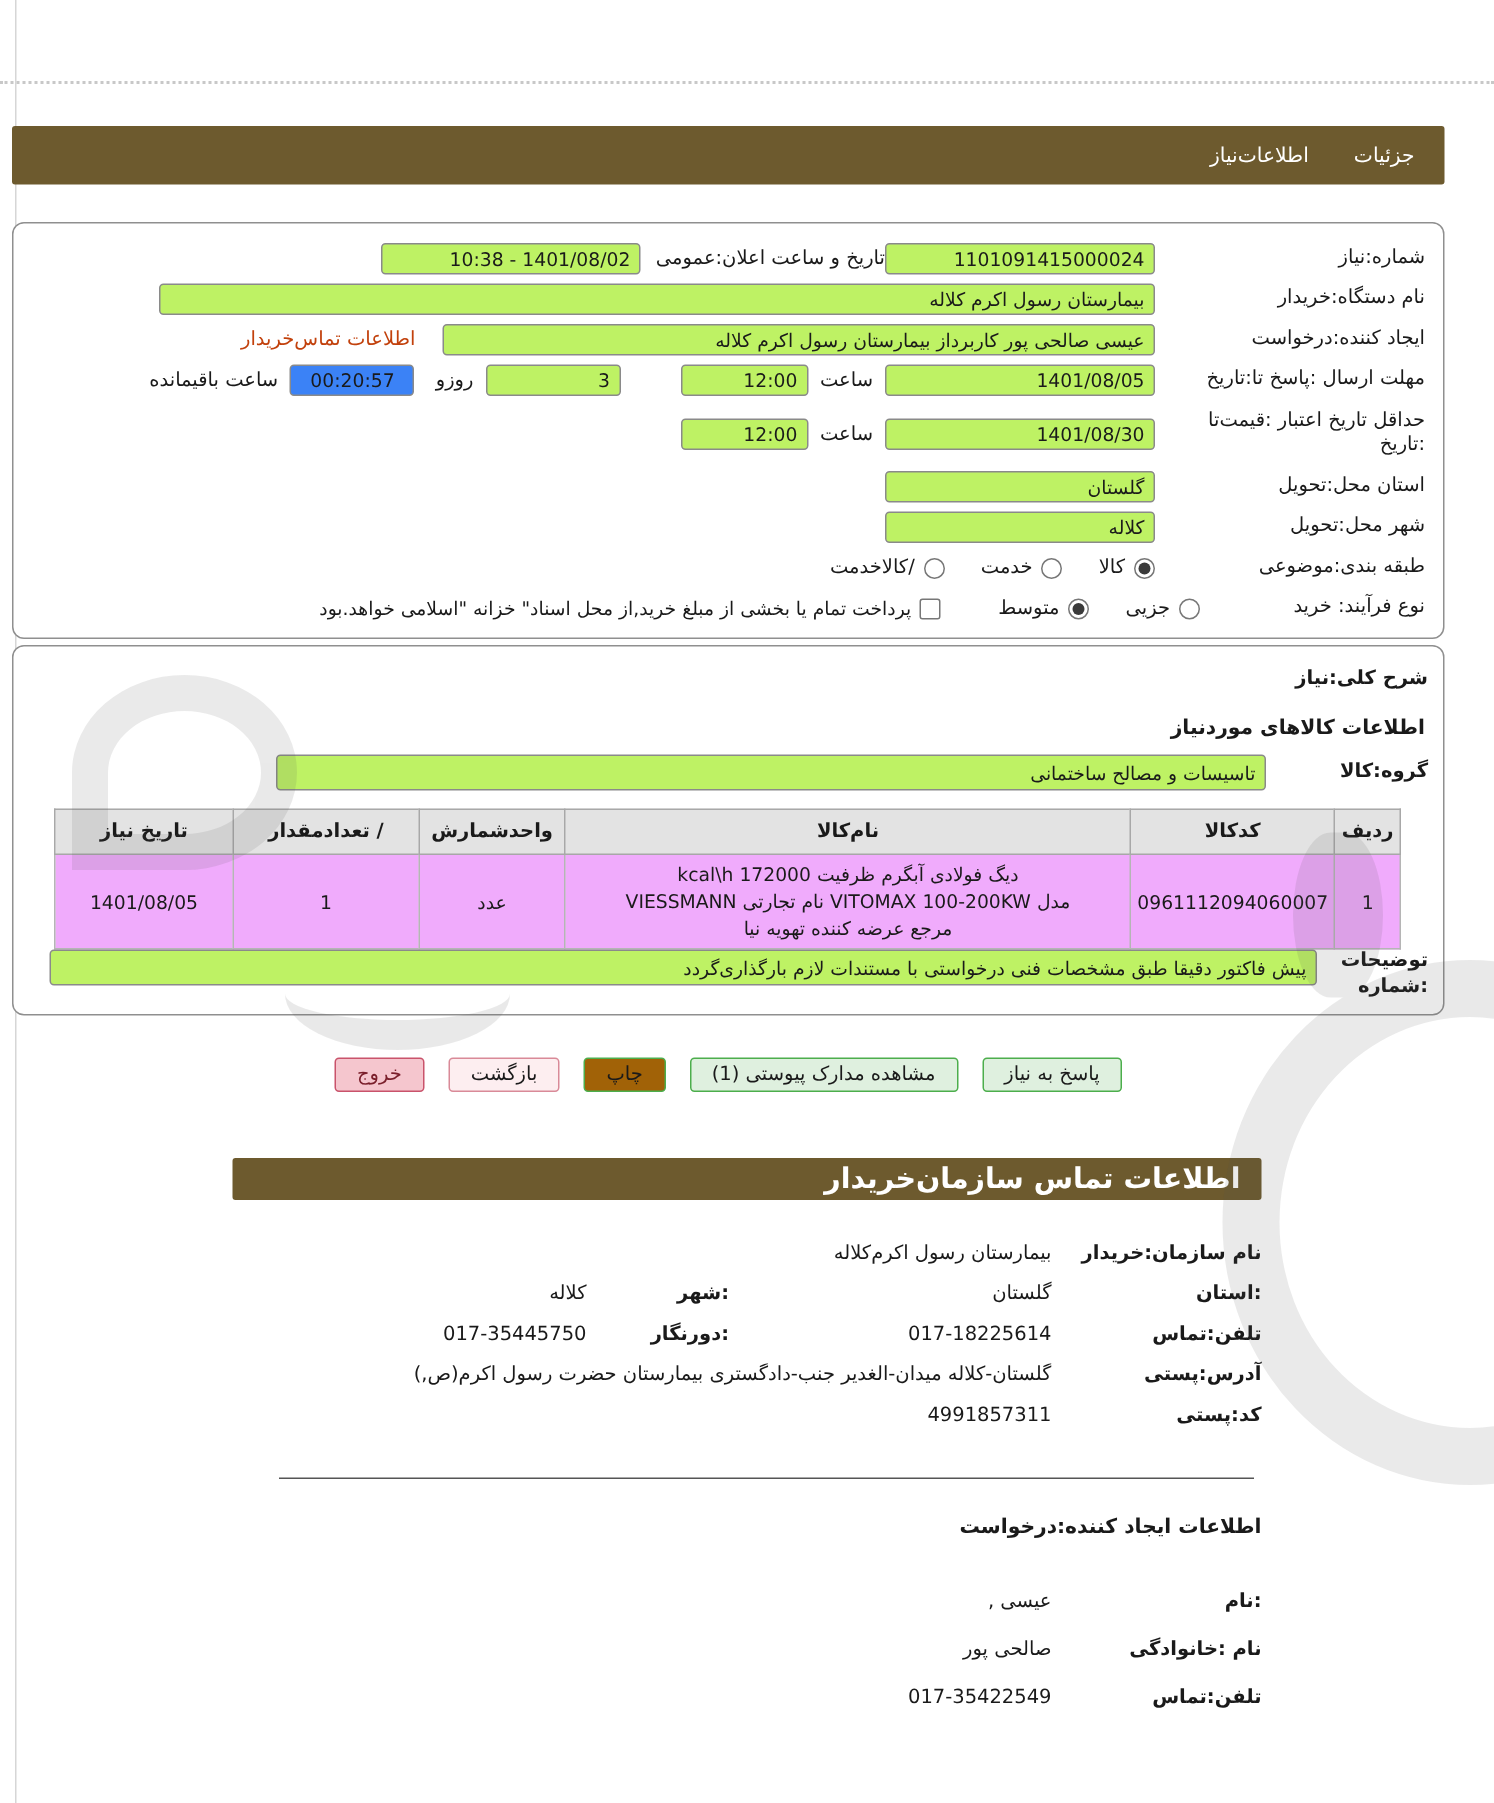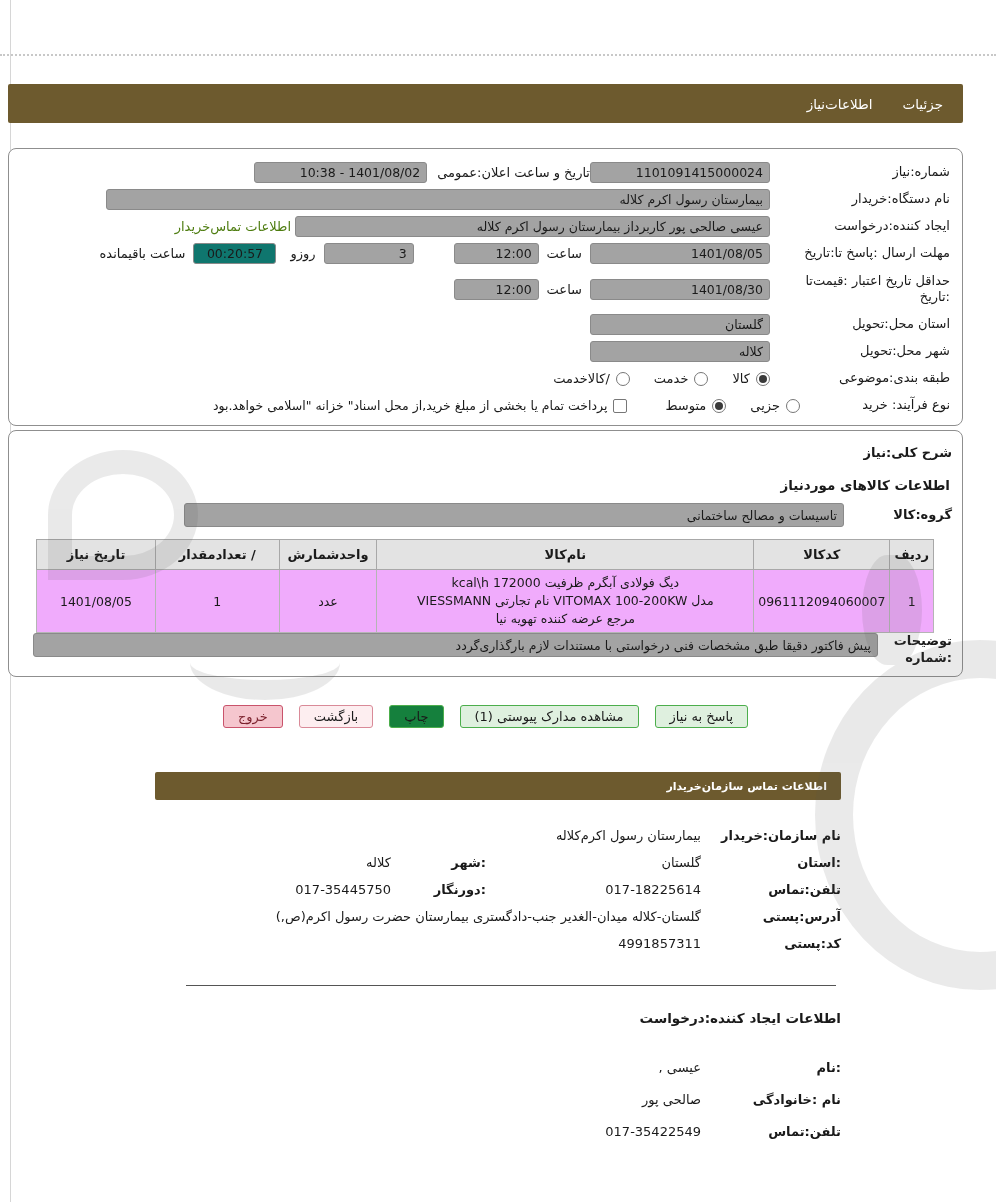--- a/index.html
+++ b/index.html
@@ -13,27 +13,27 @@
   .tabbar span{cursor:default}
   
   .panel{position:absolute;right:33px;width:955px;border:1px solid #8f8f8f;border-radius:8px;background:#fff;z-index:2}
   #panel1{top:148px;height:278px;padding:10px 12px 6px}
   #panel2{top:430px;height:247px;padding:8px 10px}
   
   .frow{display:flex;align-items:center;height:27px}
   .frow.tall{height:44px}
   .flabel{flex:0 0 180px;font-size:13px;line-height:1.25;padding-left:6px}
   .flabel.w150{flex:0 0 150px}
-  .ibox{height:21px;border:1px solid #8a8a8a;border-radius:3px;background:#a3a3a3;padding:1px 6px;font-size:12.5px;display:flex;align-items:center;justify-content:flex-start;white-space:nowrap;overflow:hidden}
+  .ibox{height:21px;border:1px solid #8a8a8a;border-radius:3px;background:#bef264;padding:1px 6px;font-size:12.5px;display:flex;align-items:center;justify-content:flex-start;white-space:nowrap;overflow:hidden}
   .ibox.ltr{direction:ltr;justify-content:flex-end}
   .w180{width:180px}.w173{width:173px}.w85{width:85px}.w90{width:90px}.w664{width:664px}.w475{width:475px}
   .gap-announce{margin-left:10px;white-space:nowrap}
   .inline-lbl{margin:0 8px;white-space:nowrap}
-  .timer{width:83px;height:21px;border:1px solid #8a8a8a;border-radius:3px;background:#0f766e;display:flex;align-items:center;justify-content:center;font-size:12.5px;direction:ltr;margin-right:6px}
-  .link{color:#4d7c0f;margin-right:4px;cursor:pointer;white-space:nowrap}
+  .timer{width:83px;height:21px;border:1px solid #8a8a8a;border-radius:3px;background:#3b82f6;display:flex;align-items:center;justify-content:center;font-size:12.5px;direction:ltr;margin-right:6px}
+  .link{color:#c2410c;margin-right:18px;cursor:pointer;white-space:nowrap}
   .radio{width:14px;height:14px;border:1px solid #777;border-radius:50%;background:#fff;position:relative;flex:0 0 14px;margin-left:6px;cursor:pointer}
   .radio[data-checked="true"]::after{content:"";position:absolute;inset:2px;border-radius:50%;background:#3a3a3a}
   .rlabel{margin-left:24px;white-space:nowrap}
   .checkbox{width:14px;height:14px;border:1px solid #777;border-radius:2px;background:#fff;flex:0 0 14px;margin:0 14px 0 6px;cursor:pointer}
   .treasury{font-size:12.5px;white-space:nowrap}
   
   .blabel{font-weight:bold;font-size:13px;line-height:1.25;padding-left:6px;white-space:nowrap}
   .desc-row{display:flex;align-items:center;height:28px}
   .desc-row .blabel{flex:0 0 118px}
   .h24{height:24px}
@@ -46,25 +46,25 @@
   .itable td{background:#f0abfc;border:1px solid #b5b5b5;font-size:12.5px;text-align:center;vertical-align:middle;padding:4px 4px;height:62px}
   .c-row{width:38px}.c-code{width:125px}.c-name{width:385px}.c-unit{width:98px}.c-qty{width:125px}.c-date{width:120px}
   .name-lines div{line-height:1.45}
   .ltrcell{direction:ltr}
   .notes-row{display:flex;}
   .notes-row .blabel{flex:0 0 74px;white-space:normal}
   
   .btnbar{position:absolute;top:705px;right:33px;width:955px;display:flex;justify-content:center;gap:16px;z-index:2}
   .btn{height:23px;border-radius:3px;font-size:13px;padding:0 14px;display:flex;align-items:center;justify-content:center;cursor:pointer;white-space:nowrap}
   .btn-green{background:#dff0df;border:1px solid #4cae4c;color:#1a1a1a}
-  .btn-print{background:#15803d;border:1px solid #4cae4c;color:#1a1a1a}
+  .btn-print{background:#a16207;border:1px solid #4cae4c;color:#1a1a1a}
   .btn-back{background:#fdeef0;border:1px solid #d98a98;color:#1a1a1a}
   .btn-exit{background:#f5c6ce;border:1px solid #c9536b;color:#7a1f2b}
   
-  .cbar{position:absolute;right:155px;width:686px;top:772px;height:28px;background:#6d5a2e;color:#fff;font-weight:bold;font-size:11px;display:flex;align-items:center;padding:0 14px;border-radius:2px;z-index:2}
+  .cbar{position:absolute;right:155px;width:686px;top:772px;height:28px;background:#6d5a2e;color:#fff;font-weight:bold;font-size:19px;display:flex;align-items:center;padding:0 14px;border-radius:2px;z-index:2}
   .contact{position:absolute;right:155px;width:686px;top:822px;z-index:2}
   .crow{display:flex;align-items:center;height:27px;font-size:13px}
   .clabel{flex:0 0 140px;font-weight:bold}
   .cval{flex:0 0 215px}
   .clabel2{flex:0 0 95px;font-weight:bold}
   .cval2{flex:0 0 160px}
   .cval.num,.cval2.num{direction:ltr;text-align:right}
   .cval-wide{flex:1;white-space:nowrap;overflow:hidden}
   .divider{border-top:1px solid #555;width:650px;margin:28px 5px 0 0}
   .creator-heading{font-weight:bold;font-size:13.5px;margin-top:24px}

